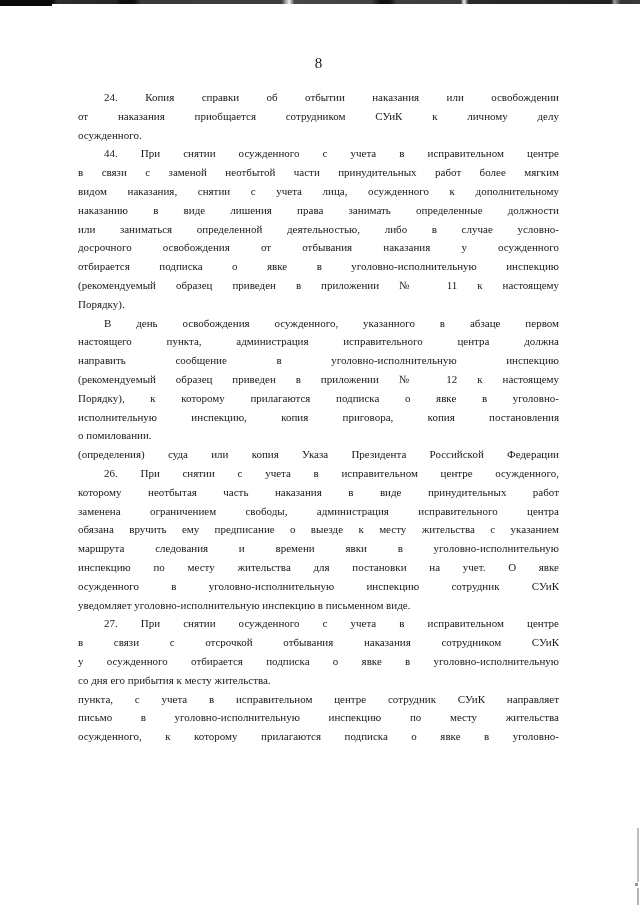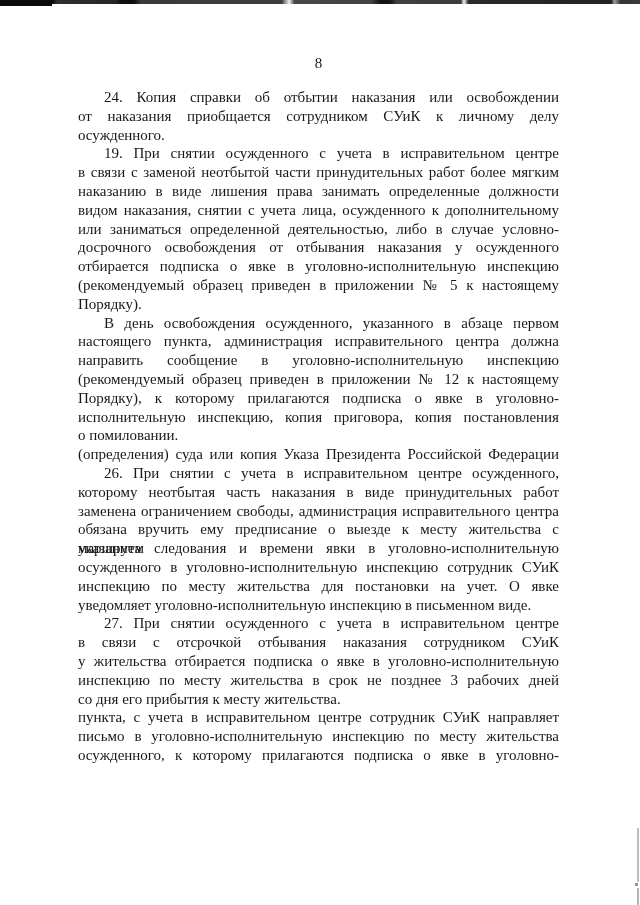--- a/index.html
+++ b/index.html
@@ -54,21 +54,21 @@
     top: 54px; left: 78px;
     width: 481px;
     text-align: center;
     font-size: 15px;
     line-height: 19px;
   }
   .text-block {
     position: absolute;
     top: 88px; left: 78px;
     width: 481px;
-    font-size: 15px;
+    font-size: 11px;
   }
   .line {
     line-height: 18.8px;
     height: 18.8px;
     text-align: justify;
     text-align-last: justify;
     white-space: normal;
   }
   .line.indent { padding-left: 26px; }
   .line.end { text-align-last: left; }
@@ -87,58 +87,57 @@
 
   <div class="text-block">
 
     <div>
       <div class="line indent">24. Копия справки об отбытии наказания или освобождении</div>
       <div class="line">от наказания приобщается сотрудником СУиК к личному делу</div>
       <div class="line end">осужденного.</div>
     </div>
 
     <div>
-      <div class="line indent">19. При снятии осужденного с учета в исправительном центре</div>
+      <div class="line indent">44. При снятии осужденного с учета в исправительном центре</div>
       <div class="line">в связи с заменой неотбытой части принудительных работ более мягким</div>
+      <div class="line">видом наказания, снятии с учета лица, осужденного к дополнительному</div>
       <div class="line">наказанию в виде лишения права занимать определенные должности</div>
-      <div class="line">видом наказания, снятии с учета лица, осужденного к дополнительному</div>
       <div class="line">или заниматься определенной деятельностью, либо в случае условно-</div>
       <div class="line">досрочного освобождения от отбывания наказания у осужденного</div>
       <div class="line">отбирается подписка о явке в уголовно-исполнительную инспекцию</div>
-      <div class="line">(рекомендуемый образец приведен в приложении № 5 к настоящему</div>
+      <div class="line">(рекомендуемый образец приведен в приложении № 11 к настоящему</div>
       <div class="line end">Порядку).</div>
     </div>
 
     <div>
       <div class="line indent">В день освобождения осужденного, указанного в абзаце первом</div>
       <div class="line">настоящего пункта, администрация исправительного центра должна</div>
       <div class="line">направить сообщение в уголовно-исполнительную инспекцию</div>
       <div class="line">(рекомендуемый образец приведен в приложении № 12 к настоящему</div>
       <div class="line">Порядку), к которому прилагаются подписка о явке в уголовно-</div>
       <div class="line">исполнительную инспекцию, копия приговора, копия постановления</div>
       <div class="line end">о помиловании.</div>
       <div class="line">(определения) суда или копия Указа Президента Российской Федерации</div>
     </div>
 
     <div>
       <div class="line indent">26. При снятии с учета в исправительном центре осужденного,</div>
       <div class="line">которому неотбытая часть наказания в виде принудительных работ</div>
       <div class="line">заменена ограничением свободы, администрация исправительного центра</div>
       <div class="line">обязана вручить ему предписание о выезде к месту жительства с указанием</div>
       <div class="line">маршрута следования и времени явки в уголовно-исполнительную</div>
+      <div class="line">инспекцию по месту жительства для постановки на учет. О явке</div>
       <div class="line">осужденного в уголовно-исполнительную инспекцию сотрудник СУиК</div>
-      <div class="line">инспекцию по месту жительства для постановки на учет. О явке</div>
       <div class="line end">уведомляет уголовно-исполнительную инспекцию в письменном виде.</div>
     </div>
 
     <div>
       <div class="line indent">27. При снятии осужденного с учета в исправительном центре</div>
       <div class="line">в связи с отсрочкой отбывания наказания сотрудником СУиК</div>
-      <div class="line">у жительства отбирается подписка о явке в уголовно-исполнительную</div>
-      <div class="line">инспекцию по месту жительства в срок не позднее 3 рабочих дней</div>
+      <div class="line">у осужденного отбирается подписка о явке в уголовно-исполнительную</div>
       <div class="line end">со дня его прибытия к месту жительства.</div>
     </div>
 
     <div>
       <div class="line">пункта, с учета в исправительном центре сотрудник СУиК направляет</div>
       <div class="line">письмо в уголовно-исполнительную инспекцию по месту жительства</div>
       <div class="line">осужденного, к которому прилагаются подписка о явке в уголовно-</div>
     </div>
 
   </div>

